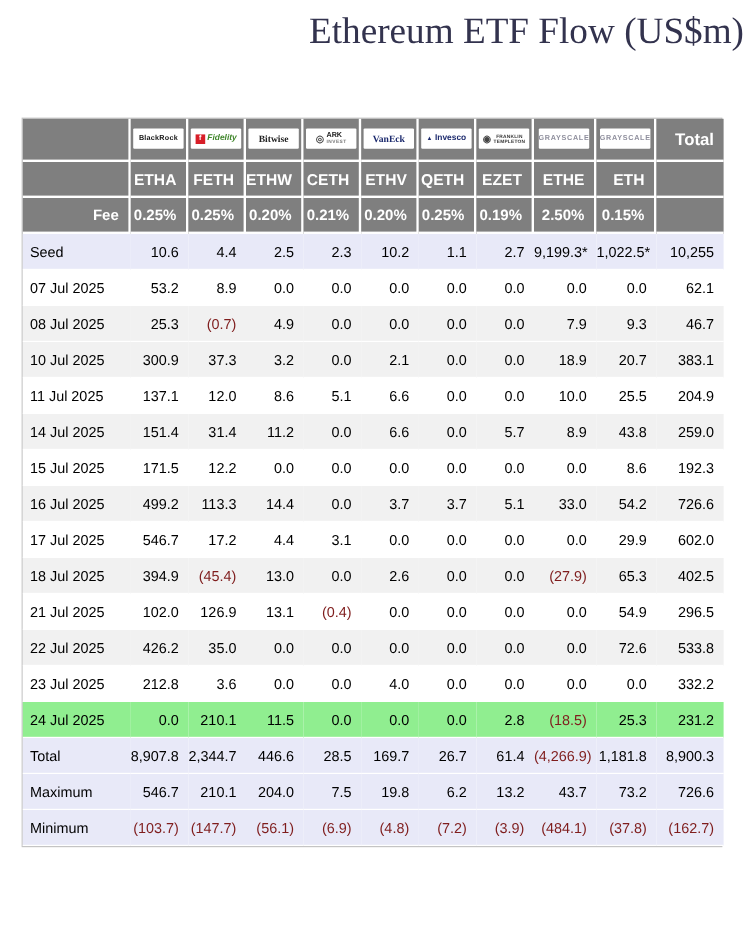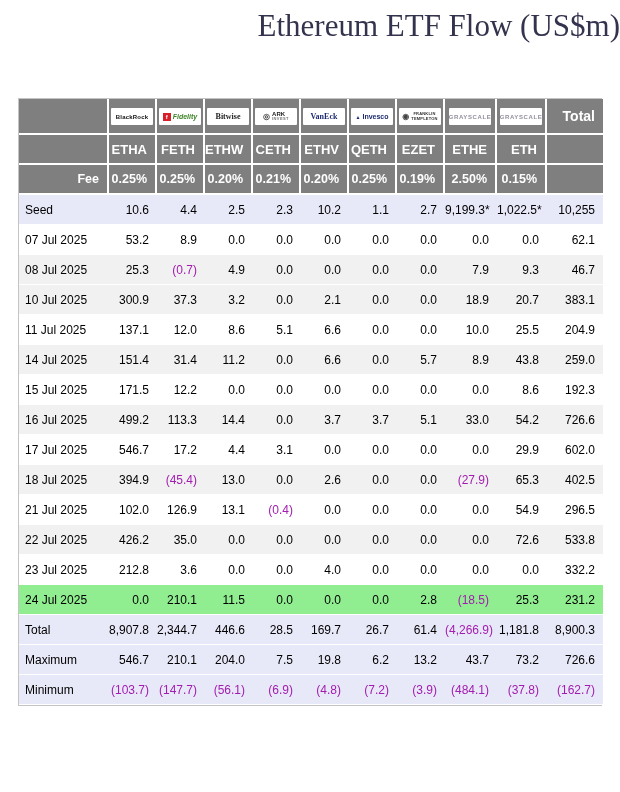--- a/index.html
+++ b/index.html
@@ -71,21 +71,21 @@
     padding-right: 8px;
     border-bottom: 1px solid #ffffff;
     background: #ffffff;
     vertical-align: middle;
     white-space: nowrap;
   }
   tbody td.lbl { text-align: left; padding-left: 6px; padding-right: 0; }
   tr.stripe td { background: #f1f1f1; }
   tr.seed td, tr.summary td { background: #e8e9f8; }
   tr.highlight td { background: #90ee90; }
-  .neg { color: #a21caf; }
+  .neg { color: #7f1d1d; }
 </style>
 </head>
 <body>
 
 <div class="page">
   <h1 class="title">Ethereum ETF Flow (US$m)</h1>
 
   <div class="table-wrap">
     <table>
       <colgroup>

